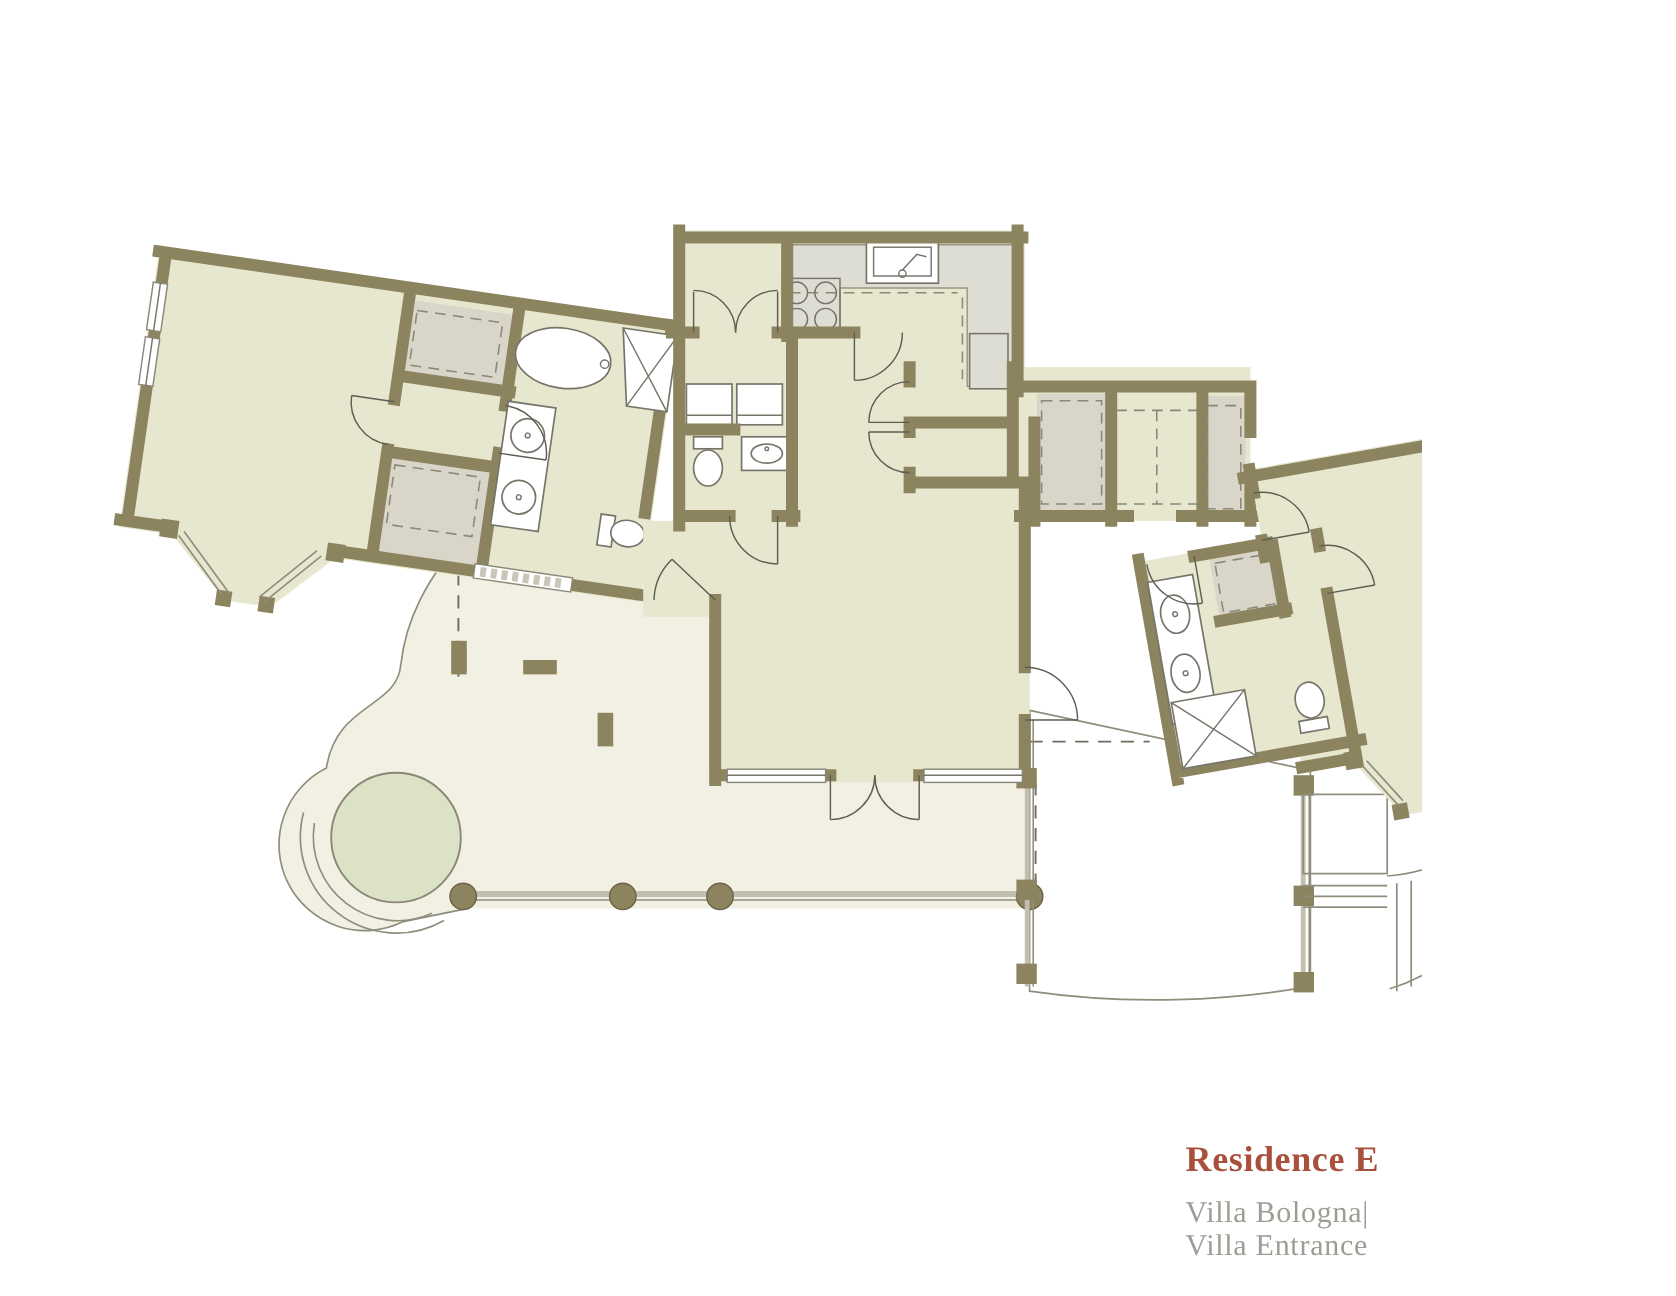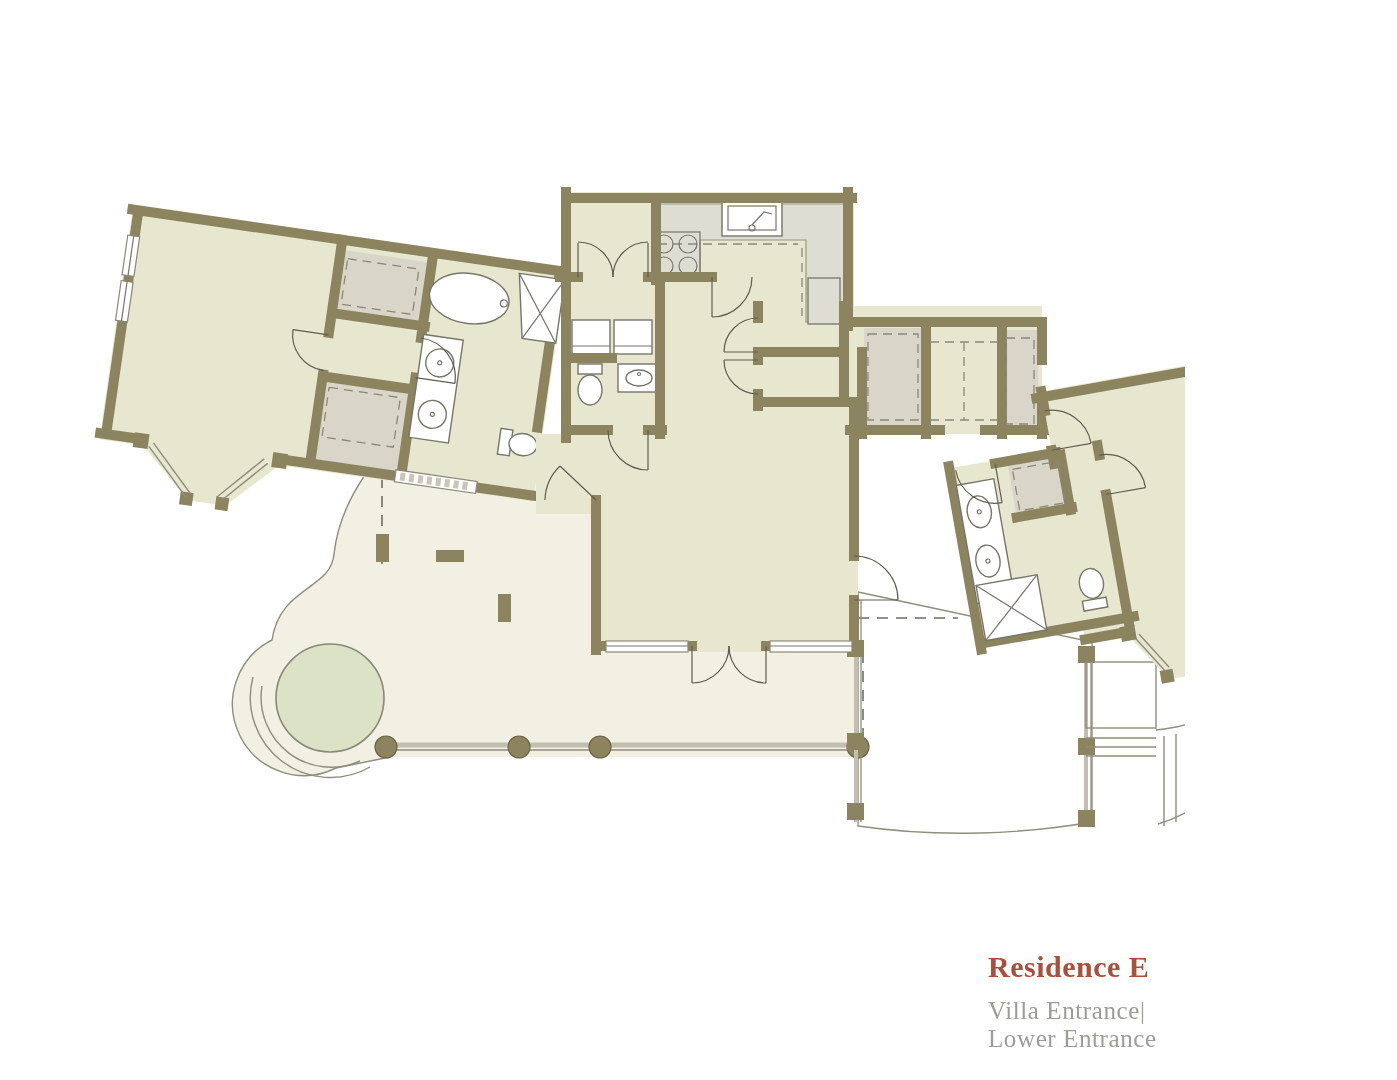--- a/index.html
+++ b/index.html
@@ -236,15 +236,15 @@
     <g>
       <path class="arc" d="M1048,452 H1088 M1048,412 A40 40 0 0 1 1088,452"></path>
       <path class="arc" d="M990,455 V495 M950,455 A40 40 0 0 0 990,495"></path>
       <path class="arc" d="M1094,505 H1134 M1094,465 A40 40 0 0 1 1134,505"></path>
     </g>
   </g>
 
 </svg>
 
 <div class="plan-title">Residence E</div>
-<div class="plan-subtitle">Villa Entrance| Lower Entrance</div>
+<div class="plan-subtitle">Villa Bologna| Villa Entrance</div>
 
 </div>
 
 </body></html>

